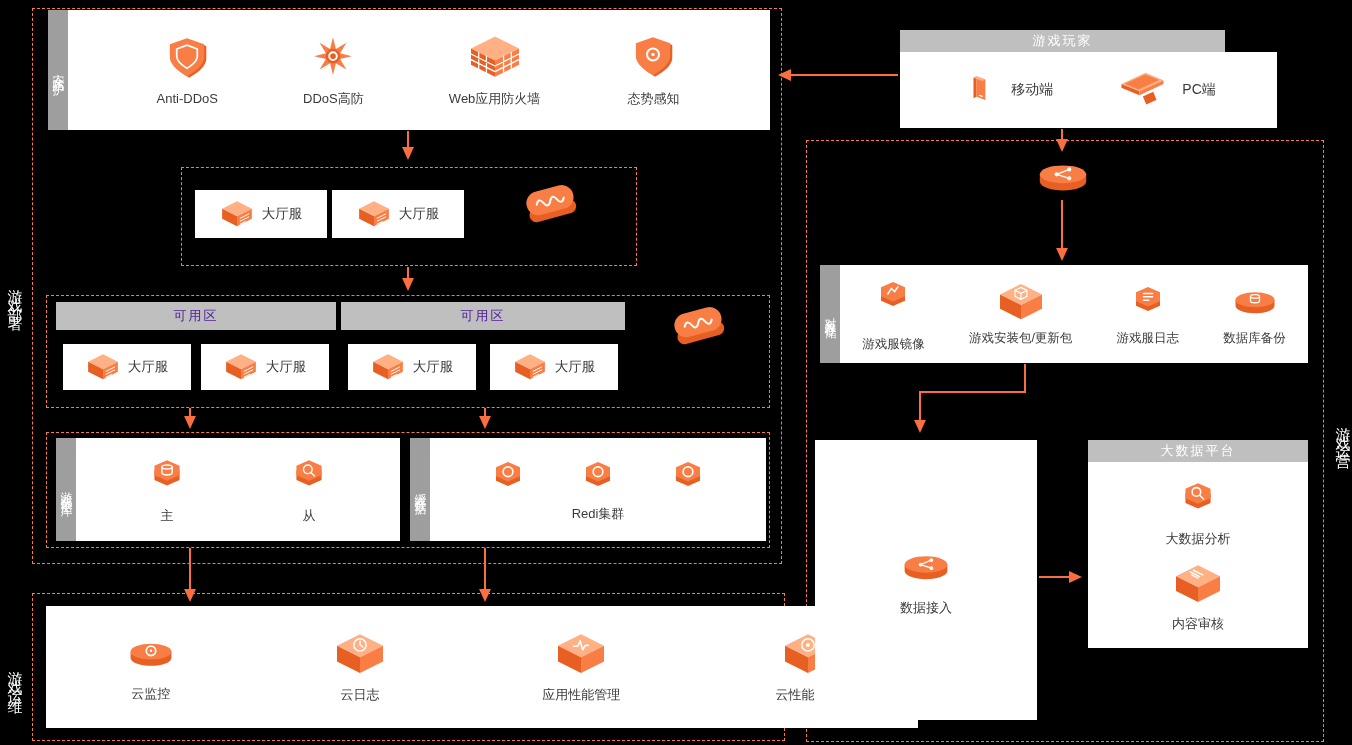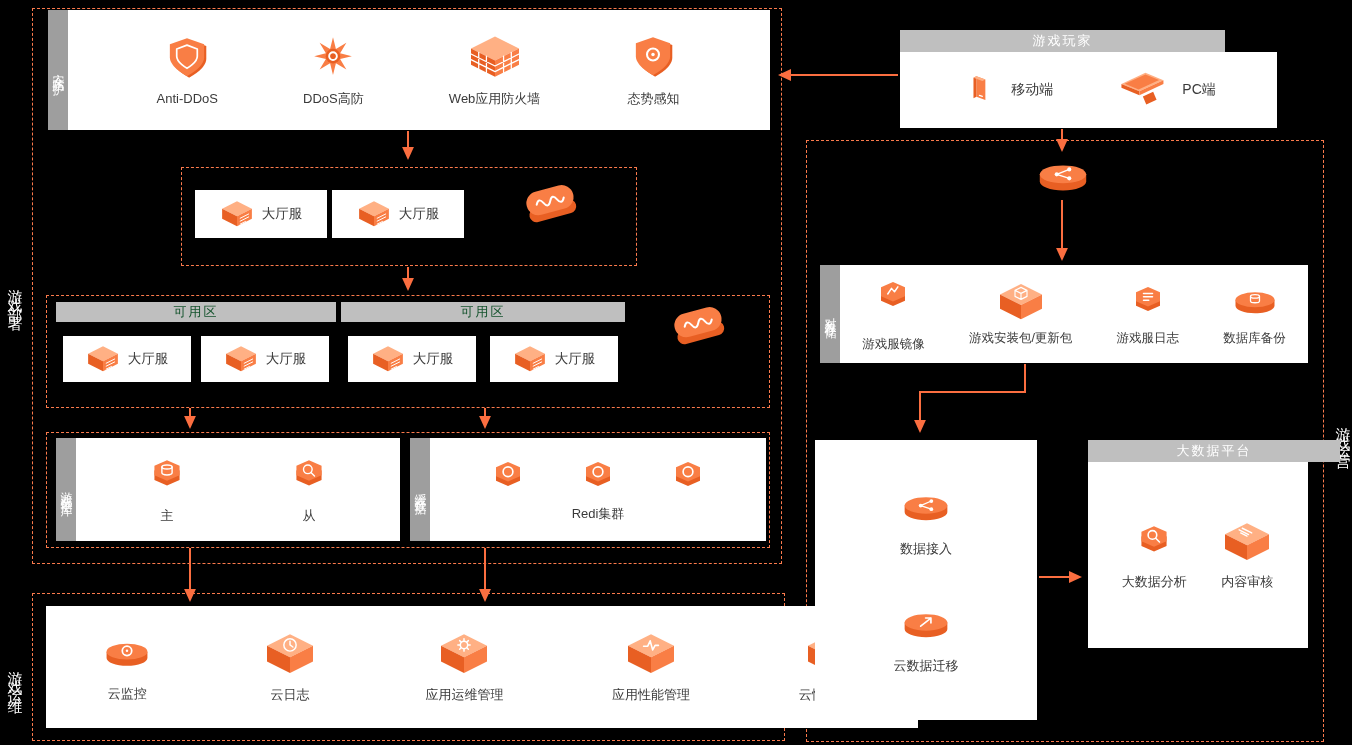--- a/index.html
+++ b/index.html
@@ -9,21 +9,21 @@
   .arrows{position:absolute;left:0;top:0;pointer-events:none}
   .dash{position:absolute;border:1px dashed #FB7A4C}
   .panel{position:absolute;background:#fff;display:flex}
   .vtab{position:absolute;width:20px;background:#9E9E9E;color:#fff;writing-mode:vertical-rl;text-orientation:upright;
         display:flex;align-items:center;justify-content:center;font-size:12px;letter-spacing:3px}
   .vlabel{position:absolute;width:22px;color:#fff;writing-mode:vertical-rl;text-orientation:upright;
         font-size:15px;letter-spacing:9px;display:flex;justify-content:center}
   .ghead{position:absolute;background:#BFBFBF;color:#fff;display:flex;align-items:center;justify-content:center;
         font-size:13px;letter-spacing:2px}
   .zone{position:absolute}
-  .zhead{height:20px;background:#BFBFBF;color:#14532d;font-size:13px;letter-spacing:2px;
+  .zhead{height:28px;background:#BFBFBF;color:#4c1d95;font-size:13px;letter-spacing:2px;
         display:flex;align-items:center;justify-content:center}
   .zbody{display:flex;justify-content:space-between;padding:14px 7px 0}
   .sboxr{background:#fff;width:128px;height:46px;display:flex;align-items:center;justify-content:center;gap:8px;
         font-size:13.5px;color:#3a3a3a}
   .item{display:flex;flex-direction:column;align-items:center;justify-content:center;gap:9px}
   .lb{font-size:13px;color:#3a3a3a}
   .ic{display:inline-block;width:56px;height:48px}
   .ic svg{width:100%;height:100%;display:block}
   .ic-s{width:34px;height:30px}
   .free-ic{position:absolute}
@@ -285,32 +285,20 @@
           </svg>
         </span>
       <span class="lb">云日志</span>
     </div>
     <div class="item">
       <span class="ic" style="width:54px;height:46px">
           <svg viewBox="0 0 64 56">
             <path d="M32 4 L60 18 L32 32 L4 18 Z" fill="#FFB084"></path>
             <path d="M4 18 L32 32 L32 51 L4 37 Z" fill="#E85F23"></path>
             <path d="M60 18 L32 32 L32 51 L60 37 Z" fill="#F97E45"></path>
-            <circle cx="32" cy="17" r="4.5" fill="none" stroke="#FFFFFF" stroke-width="1.8" stroke-linecap="round" stroke-linejoin="round"></circle>
-            <path d="M32 9.5 L32 12.5 M32 21.5 L32 24.5 M24.5 17 L27.5 17 M36.5 17 L39.5 17 M26.7 11.7 L28.8 13.8 M35.2 20.2 L37.3 22.3 M37.3 11.7 L35.2 13.8 M28.8 20.2 L26.7 22.3" fill="none" stroke="#FFFFFF" stroke-width="1.8" stroke-linecap="round" stroke-linejoin="round"></path>
-          </svg>
-        </span>
-      <span class="lb">应用运维管理</span>
-    </div>
-    <div class="item">
-      <span class="ic" style="width:54px;height:46px">
-          <svg viewBox="0 0 64 56">
-            <path d="M32 4 L60 18 L32 32 L4 18 Z" fill="#FFB084"></path>
-            <path d="M4 18 L32 32 L32 51 L4 37 Z" fill="#E85F23"></path>
-            <path d="M60 18 L32 32 L32 51 L60 37 Z" fill="#F97E45"></path>
             <path d="M23 18.5 L28 18.5 L31 12 L34 23 L37 17.5 L41 17.5" fill="none" stroke="#FFFFFF" stroke-width="2" stroke-linecap="round" stroke-linejoin="round"></path>
           </svg>
         </span>
       <span class="lb">应用性能管理</span>
     </div>
     <div class="item">
       <span class="ic" style="width:54px;height:46px">
           <svg viewBox="0 0 64 56">
             <path d="M32 4 L60 18 L32 32 L4 18 Z" fill="#FFB084"></path>
             <path d="M4 18 L32 32 L32 51 L4 37 Z" fill="#E85F23"></path>
@@ -413,34 +401,24 @@
             <path d="M6 25 L6 33 C6 38.5 17.6 43 32 43 C46.4 43 58 38.5 58 33 L58 25 Z" fill="#E85F23"></path>
             <ellipse cx="32" cy="25" rx="26" ry="10" fill="#F97E45"></ellipse>
             <circle cx="25.5" cy="25" r="2.3" fill="#FFFFFF"></circle>
             <circle cx="38.5" cy="19.5" r="2.3" fill="#FFFFFF"></circle>
             <circle cx="38.5" cy="29.5" r="2.3" fill="#FFFFFF"></circle>
             <path d="M25.5 25 L38.5 19.5 M25.5 25 L38.5 29.5" fill="none" stroke="#FFFFFF" stroke-width="1.6" stroke-linecap="round" stroke-linejoin="round"></path>
           </svg>
         </span>
       <span class="lb">数据接入</span>
     </div>
-    <div class="item">
-      <span class="ic" style="width:58px;height:46px">
-          <svg viewBox="0 0 64 56">
-            <path d="M6 25 L6 33 C6 38.5 17.6 43 32 43 C46.4 43 58 38.5 58 33 L58 25 Z" fill="#E85F23"></path>
-            <ellipse cx="32" cy="25" rx="26" ry="10" fill="#F97E45"></ellipse>
-            <path d="M25.5 29.5 L38 19.5 M31.5 19.5 L38 19.5 L38 25.5" fill="none" stroke="#FFFFFF" stroke-width="2" stroke-linecap="round" stroke-linejoin="round"></path>
-          </svg>
-        </span>
-      <span class="lb">云数据迁移</span>
-    </div>
-  </div>
-
-  <div class="ghead" style="left:1088px;top:440px;width:252px;height:22px">大数据平台</div>
-  <div class="panel" style="left:1088px;top:462px;width:220px;height:186px;flex-direction:row;justify-content:space-evenly;align-items:center">
+  </div>
+
+  <div class="ghead" style="left:1088px;top:440px;width:220px;height:22px">大数据平台</div>
+  <div class="panel" style="left:1088px;top:462px;width:220px;height:186px;flex-direction:column;justify-content:space-evenly;align-items:center">
     <div class="item">
       <span class="ic" style="width:54px;height:44px">
           <svg viewBox="0 0 64 56">
             <path d="M32 14 L48 21 L48 33 L32 40 L16 33 L16 21 Z" fill="#E85F23"></path>
             <path d="M32 8 L48 15 L48 27 L32 34 L16 27 L16 15 Z" fill="#F97E45"></path>
             <circle cx="30" cy="19" r="5.5" fill="none" stroke="#FFFFFF" stroke-width="2" stroke-linecap="round" stroke-linejoin="round"></circle>
             <path d="M34.2 23.2 L39 28" fill="none" stroke="#FFFFFF" stroke-width="2" stroke-linecap="round" stroke-linejoin="round"></path>
           </svg>
         </span>
       <span class="lb">大数据分析</span>

